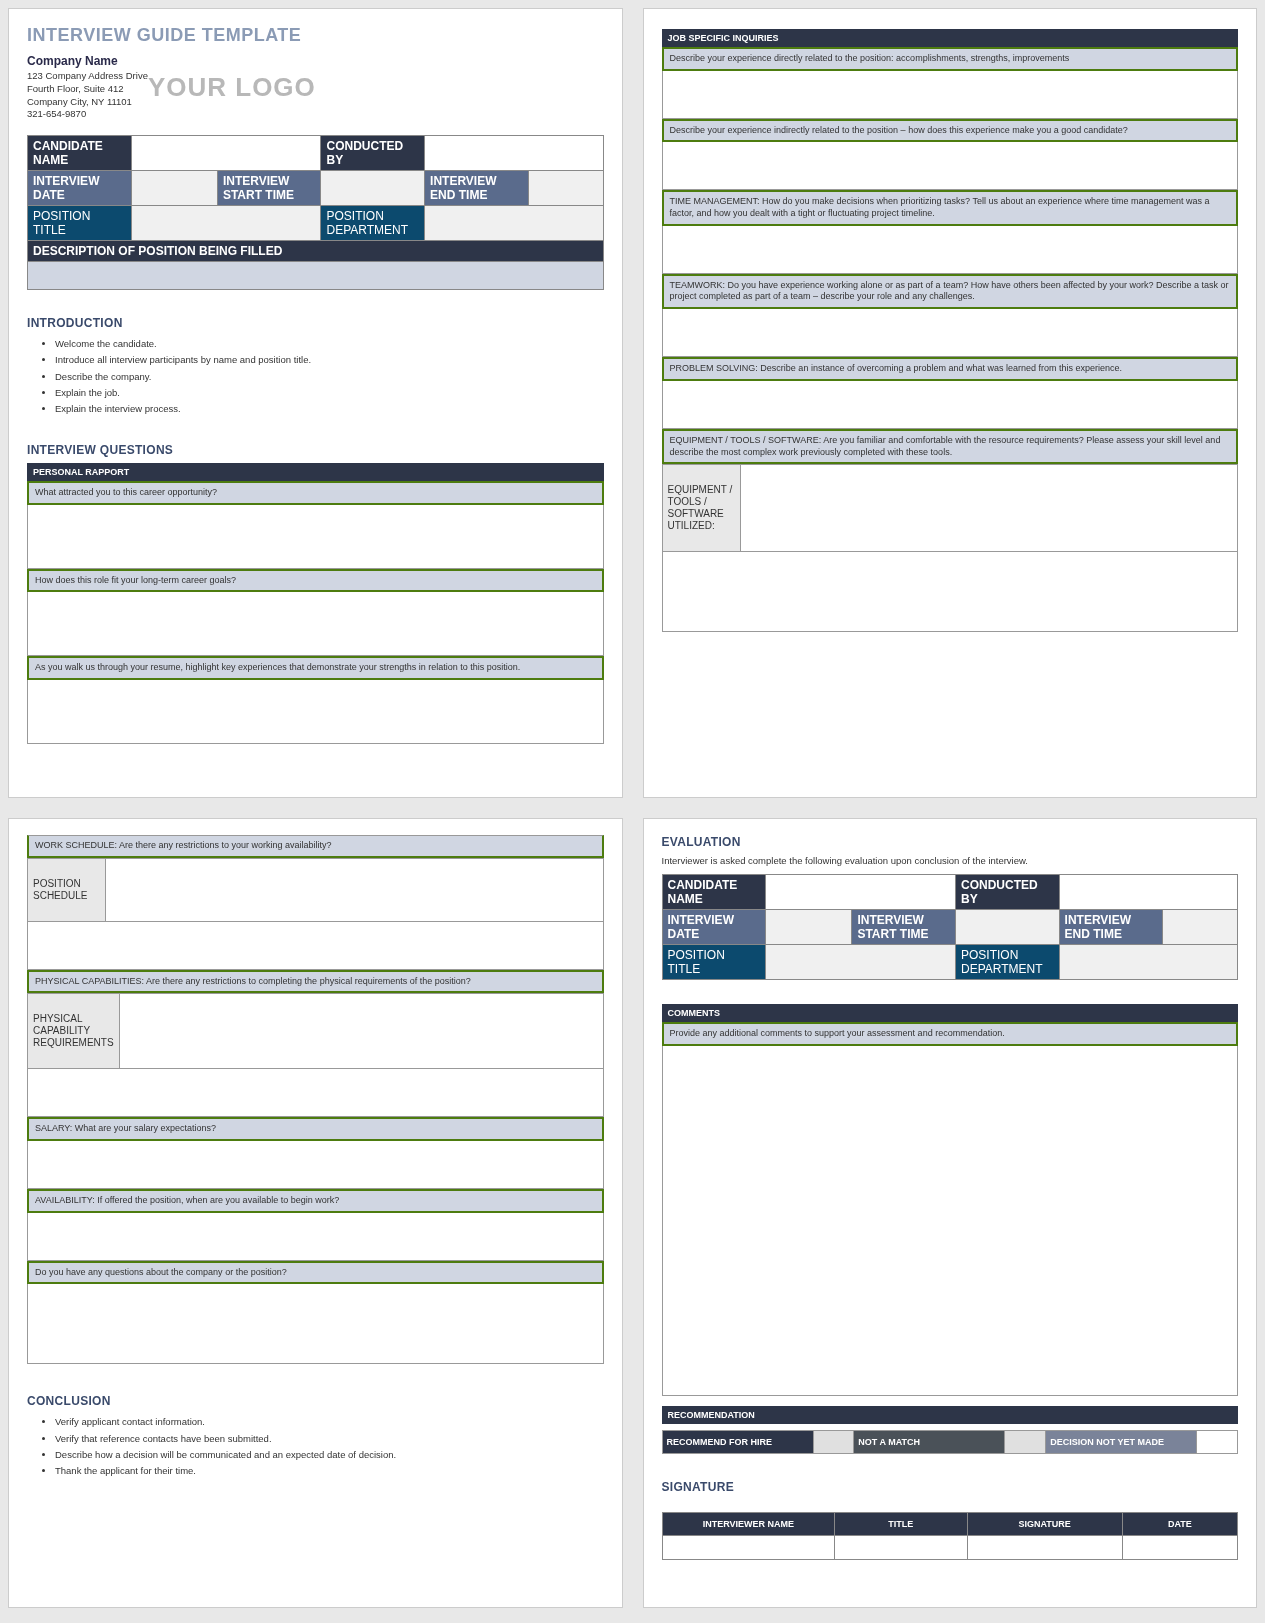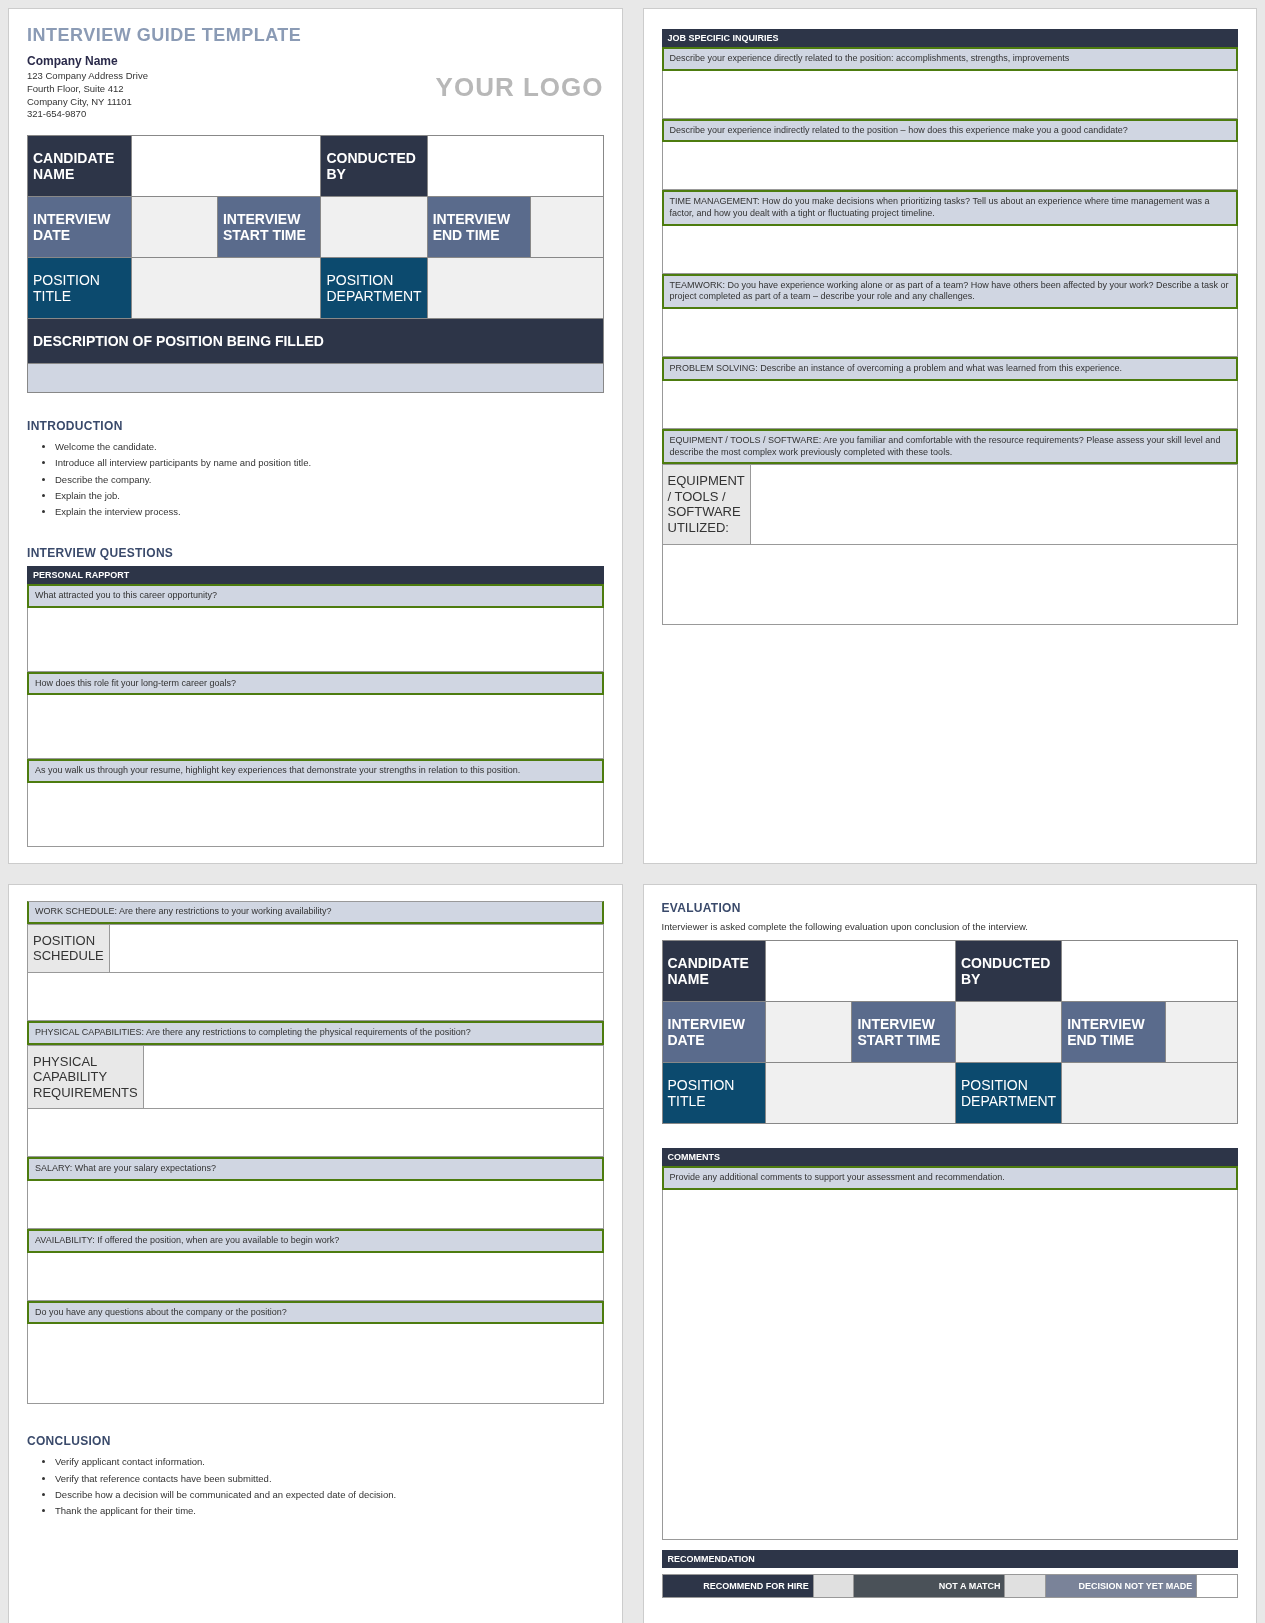--- a/index.html
+++ b/index.html
@@ -1,45 +1,45 @@
 <!DOCTYPE html>
 <html><head>
 <meta charset="utf-8">
 <style>
 *{box-sizing:border-box;margin:0;padding:0}
 body{background:#e8e8e8;font-family:Arial,sans-serif;font-size:10px;color:#333;width:1265px}
 .grid{display:grid;grid-template-columns:1fr 1fr;gap:20px;padding:8px}
 .page{background:#fff;border:1px solid #ccc;padding:16px 18px;min-height:790px}
 .title{color:#8b9bb5;font-size:18px;font-weight:bold;letter-spacing:.5px;margin-bottom:8px}
-.header-row{display:flex;justify-content:space-between;align-items:flex-start}
+.header-row{display:flex;align-items:flex-start}
 .company-name{font-weight:bold;font-size:12px;color:#2a2a4a;margin-bottom:2px}
 .addr{font-size:9.5px;color:#333;line-height:1.35}
 .logo{color:#b8b8b8;font-size:26px;font-weight:bold;letter-spacing:1px;align-self:center}
 .info-table{width:100%;border-collapse:collapse;margin-top:14px}
-.info-table td{border:1px solid #888;padding:14px 5px;font-size:14px;height:18px}
+.info-table td{border:1px solid #888;padding:3px 5px;font-size:12px;height:18px}
 .dk{background:#2d3548;color:#fff;font-weight:bold}
 .bl{background:#5a6b8c;color:#fff;font-weight:bold}
 .gr{background:#0c4a6e;color:#fff;font-weight:normal}
 .lt{background:#f0f0f0}
 .desc-row td{background:#d0d6e2;height:28px}
 .sect{color:#3a4a6b;font-size:12px;font-weight:bold;margin:26px 0 6px;letter-spacing:.3px}
 ul{padding-left:28px;margin:4px 0}
 li{font-size:9.5px;line-height:1.7;color:#333}
 .bar{background:#2d3548;color:#fff;font-weight:bold;font-size:9px;padding:4px 6px;margin-top:4px}
 .q{background:#d0d6e2;border:2px solid #4d7c0f;padding:4px 6px;font-size:9px;line-height:1.3}
 .ans{border:1px solid #999;border-top:none;height:64px;background:#fff}
 .ans-sm{height:48px}
 .ans-lg{height:80px}
 .side-table{width:100%;border-collapse:collapse}
-.side-table td{border:1px solid #999;font-size:13px;padding:8px 5px}
+.side-table td{border:1px solid #999;font-size:10px;padding:19px 5px}
 .side-lbl{background:#e8e8e8;width:78px;vertical-align:top;line-height:1.2}
 .eval-intro{font-size:9.5px;margin:6px 0 8px}
 .comment-box{border:1px solid #999;border-top:none;background:#fff;height:350px}
 .rec-table{width:100%;border-collapse:collapse;margin-top:6px}
-.rec-table td{border:1px solid #999;font-size:9px;text-align:right;padding:6px 4px;font-weight:bold}
+.rec-table td{border:1px solid #999;font-size:9px;text-align:left;padding:6px 4px;font-weight:bold}
 .rec1{background:#2d3548;color:#fff;width:26%}
 .rec2{background:#4a5158;color:#fff;width:26%}
 .rec3{background:#7a8399;color:#fff;width:26%}
 .chk{background:#e0e0e0;width:7%}
 .sig-table{width:100%;border-collapse:collapse;margin-top:18px}
 .sig-table th{background:#2d3548;color:#fff;font-size:9px;padding:6px;border:1px solid #888}
 .sig-table td{border:1px solid #888;height:24px;background:#fff}
 </style>
 </head>
 <body>

